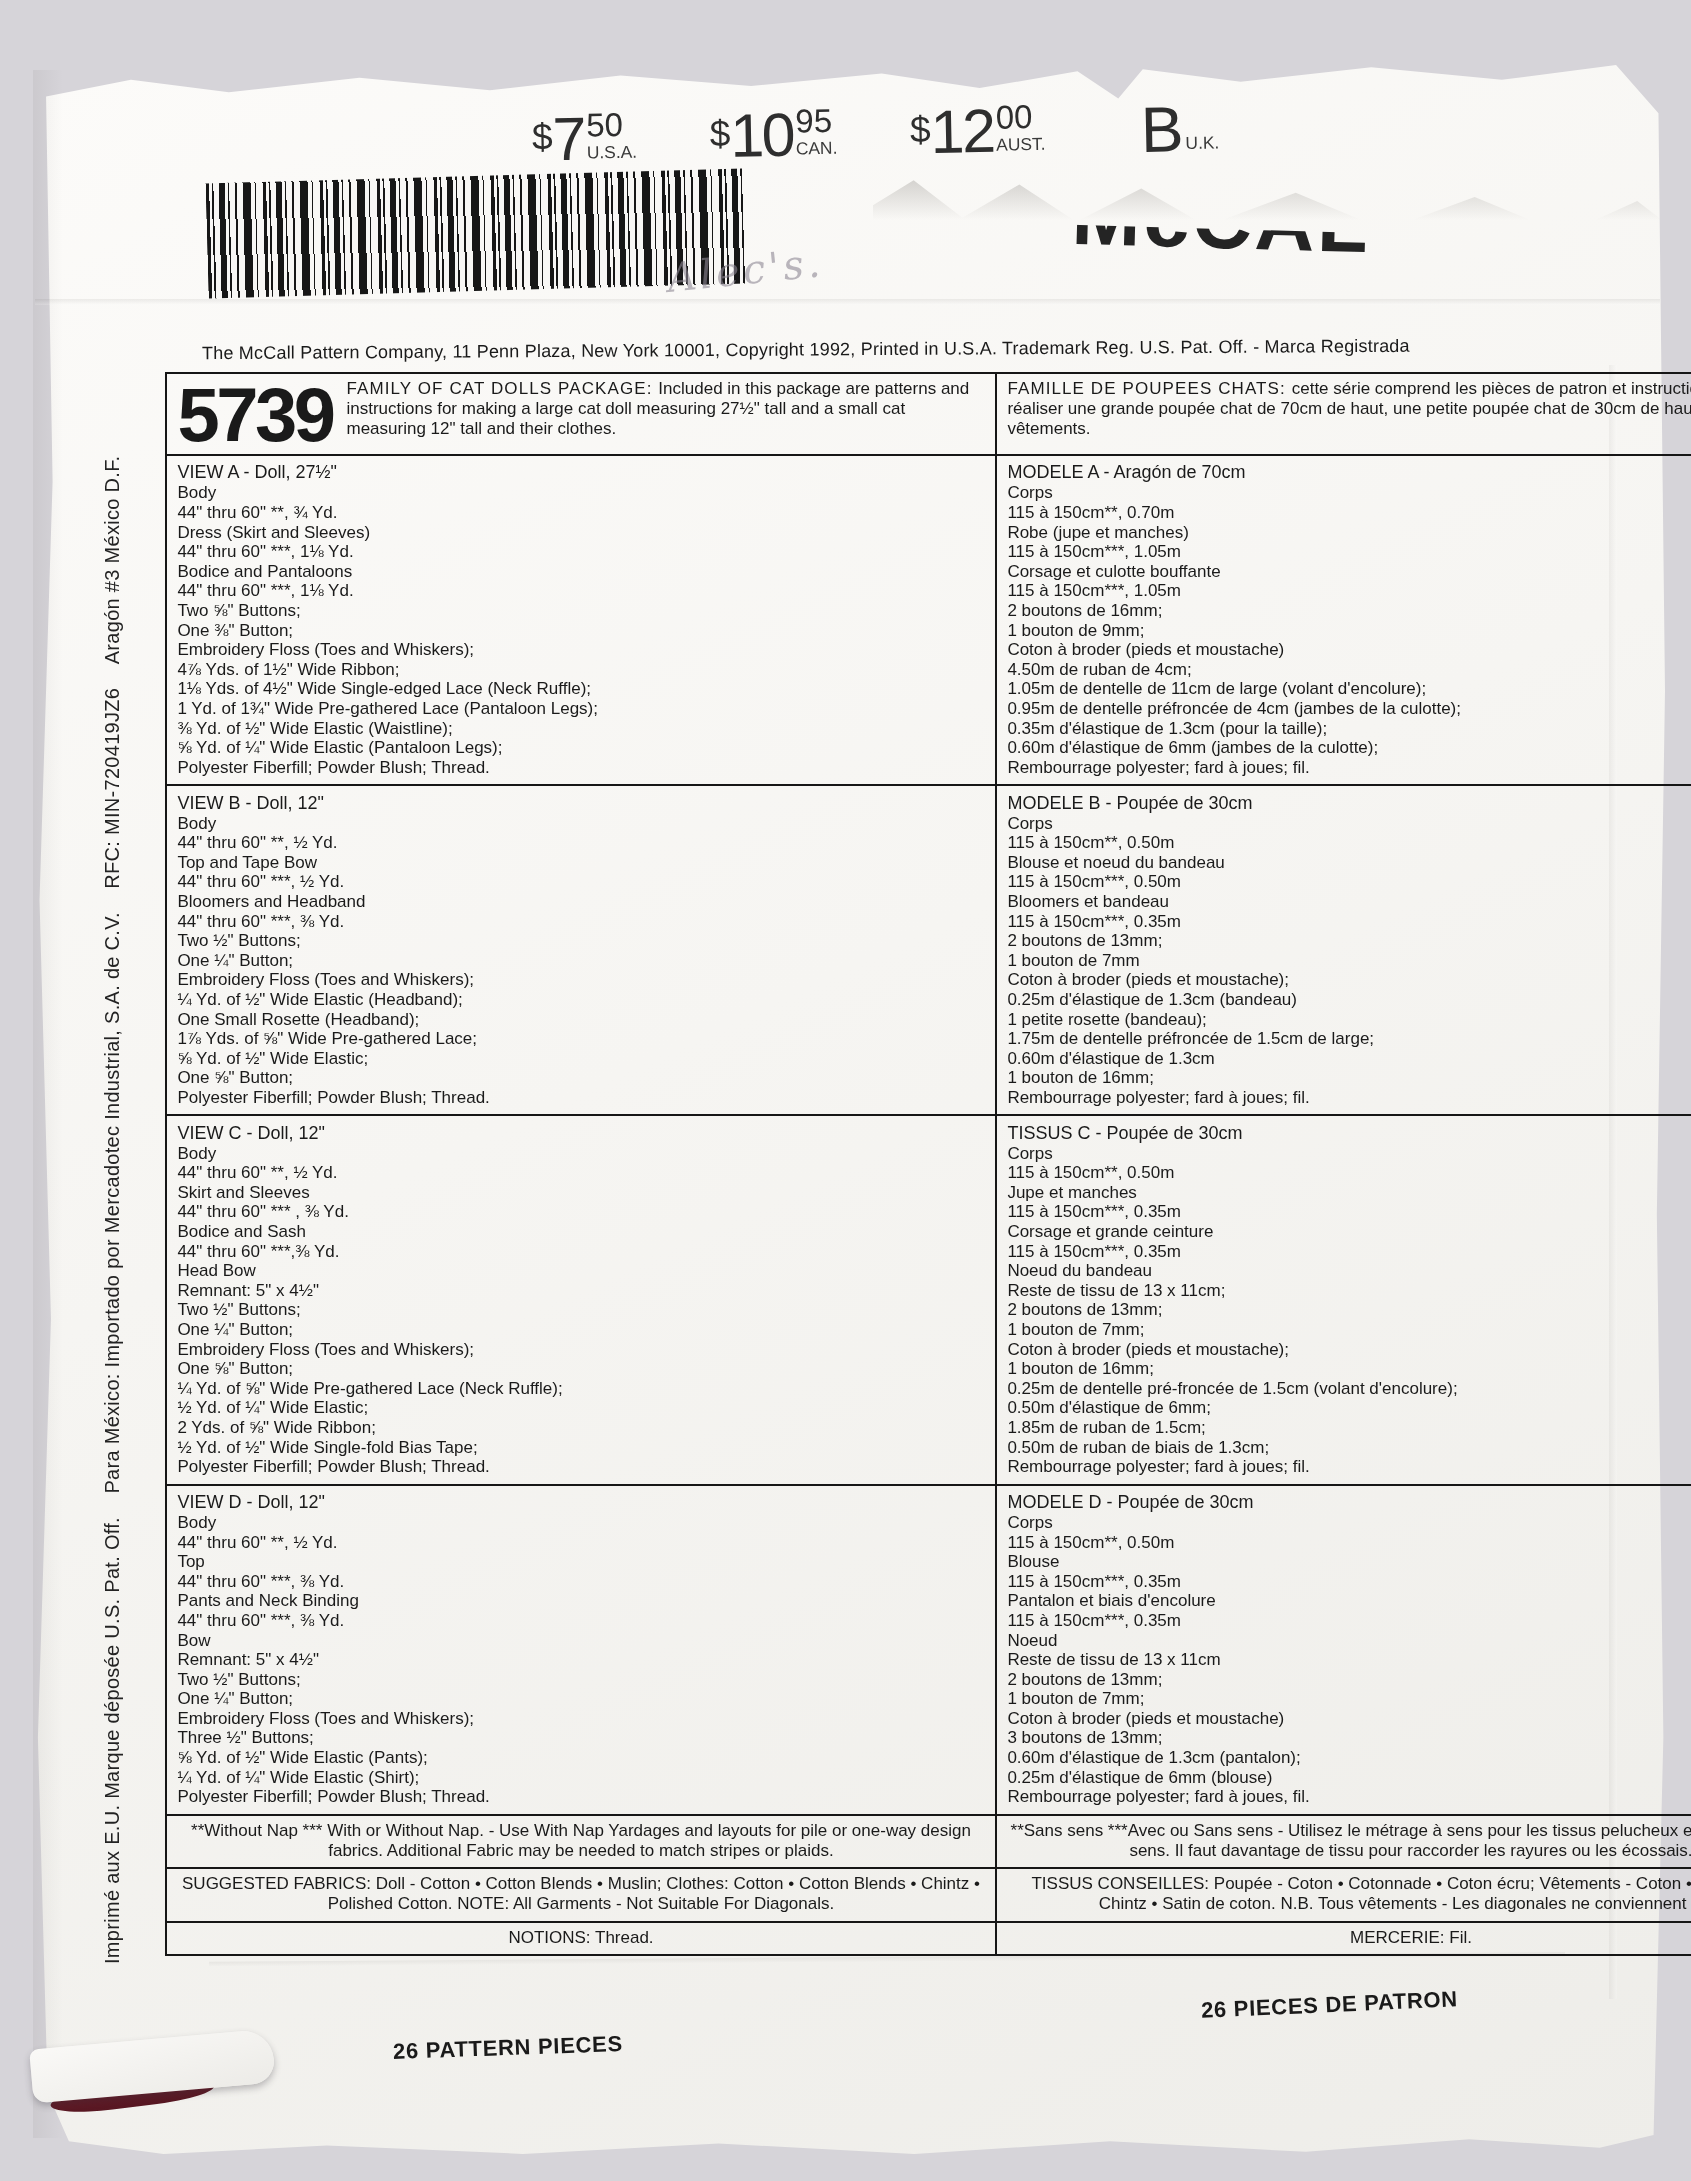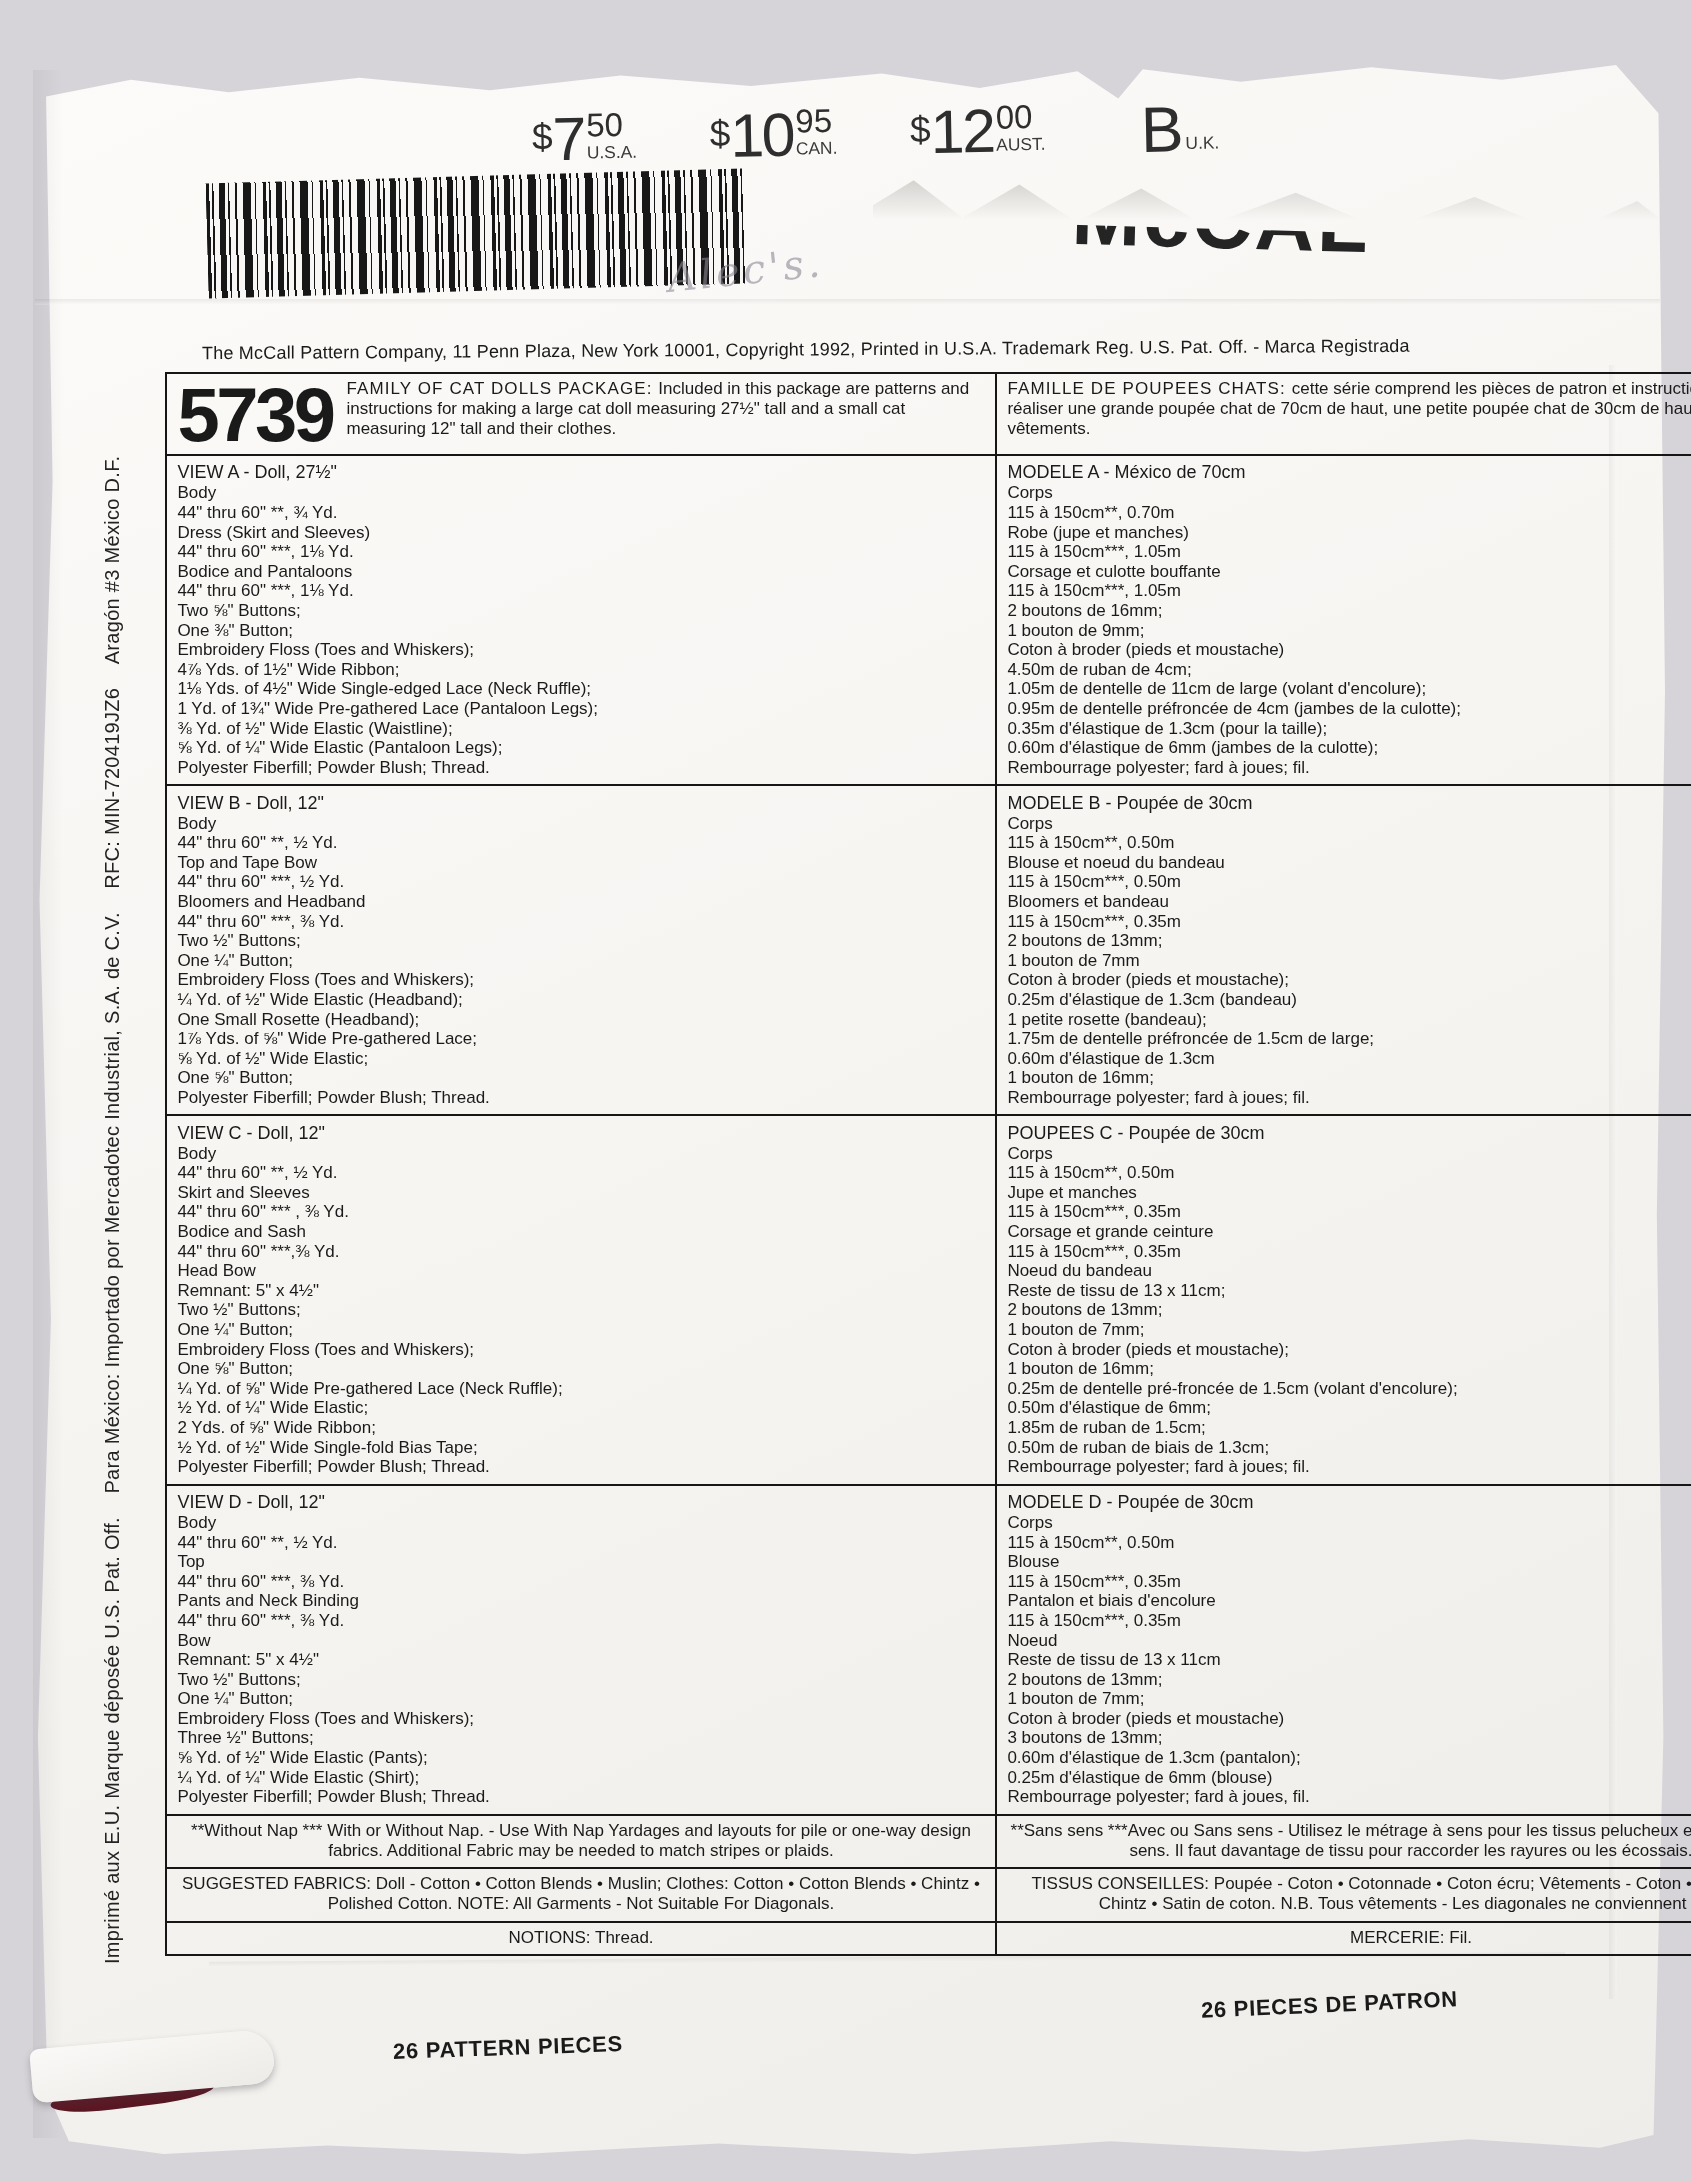--- a/index.html
+++ b/index.html
@@ -177,21 +177,21 @@
             <div class="line"><span>One ⅜"  Button;</span></div>
             <div class="line"><span>Embroidery Floss (Toes and Whiskers);</span></div>
             <div class="line"><span>4⅞ Yds. of 1½"  Wide Ribbon;</span></div>
             <div class="line"><span>1⅛ Yds. of 4½"  Wide Single-edged Lace (Neck Ruffle);</span></div>
             <div class="line"><span>1 Yd. of 1¾"  Wide Pre-gathered Lace (Pantaloon Legs);</span></div>
             <div class="line"><span>⅜ Yd. of ½"  Wide Elastic (Waistline);</span></div>
             <div class="line"><span>⅝ Yd. of ¼" Wide Elastic (Pantaloon Legs);</span></div>
             <div class="line"><span>Polyester Fiberfill; Powder Blush; Thread.</span></div>
           </td>
           <td>
-            <div class="sec-title"><span class="b">MODELE A - México</span><span> de 70cm</span></div>
+            <div class="sec-title"><span class="b">MODELE A - Aragón</span><span> de 70cm</span></div>
             <div class="line"><span class="b">Corps</span></div>
             <div class="line"><span>115 à 150cm**, 0.70m</span></div>
             <div class="line"><span class="b">Robe</span><span> (jupe et manches)</span></div>
             <div class="line"><span>115 à 150cm***, 1.05m</span></div>
             <div class="line"><span class="b">Corsage et culotte bouffante</span></div>
             <div class="line"><span>115 à 150cm***, 1.05m</span></div>
             <div class="line"><span>2 boutons de 16mm;</span></div>
             <div class="line"><span>1 bouton de 9mm;</span></div>
             <div class="line"><span>Coton à broder (pieds et moustache)</span></div>
             <div class="line"><span>4.50m de ruban de 4cm;</span></div>
@@ -255,21 +255,21 @@
             <div class="line"><span>One ¼"  Button;</span></div>
             <div class="line"><span>Embroidery Floss (Toes and Whiskers);</span></div>
             <div class="line"><span>One ⅝"  Button;</span></div>
             <div class="line"><span>¼ Yd. of ⅝"  Wide Pre-gathered Lace (Neck Ruffle);</span></div>
             <div class="line"><span>½ Yd. of ¼" Wide Elastic;</span></div>
             <div class="line"><span>2 Yds. of ⅝"  Wide Ribbon;</span></div>
             <div class="line"><span>½ Yd. of ½"  Wide Single-fold Bias Tape;</span></div>
             <div class="line"><span>Polyester Fiberfill; Powder Blush; Thread.</span></div>
           </td>
           <td>
-            <div class="sec-title"><span class="b">POUPEES C - Poupée</span><span> de 30cm</span></div>
+            <div class="sec-title"><span class="b">TISSUS C - Poupée</span><span> de 30cm</span></div>
             <div class="line"><span class="b">Corps</span></div>
             <div class="line"><span>115 à 150cm**, 0.50m</span></div>
             <div class="line"><span class="b">Jupe et manches</span></div>
             <div class="line"><span>115 à 150cm***, 0.35m</span></div>
             <div class="line"><span class="b">Corsage et grande ceinture</span></div>
             <div class="line"><span>115 à 150cm***, 0.35m</span></div>
             <div class="line"><span class="b">Noeud du bandeau</span></div>
             <div class="line"><span>Reste de tissu de 13 x 11cm;</span></div>
             <div class="line"><span>2 boutons de 13mm;</span></div>
             <div class="line"><span>1 bouton de 7mm;</span></div>

